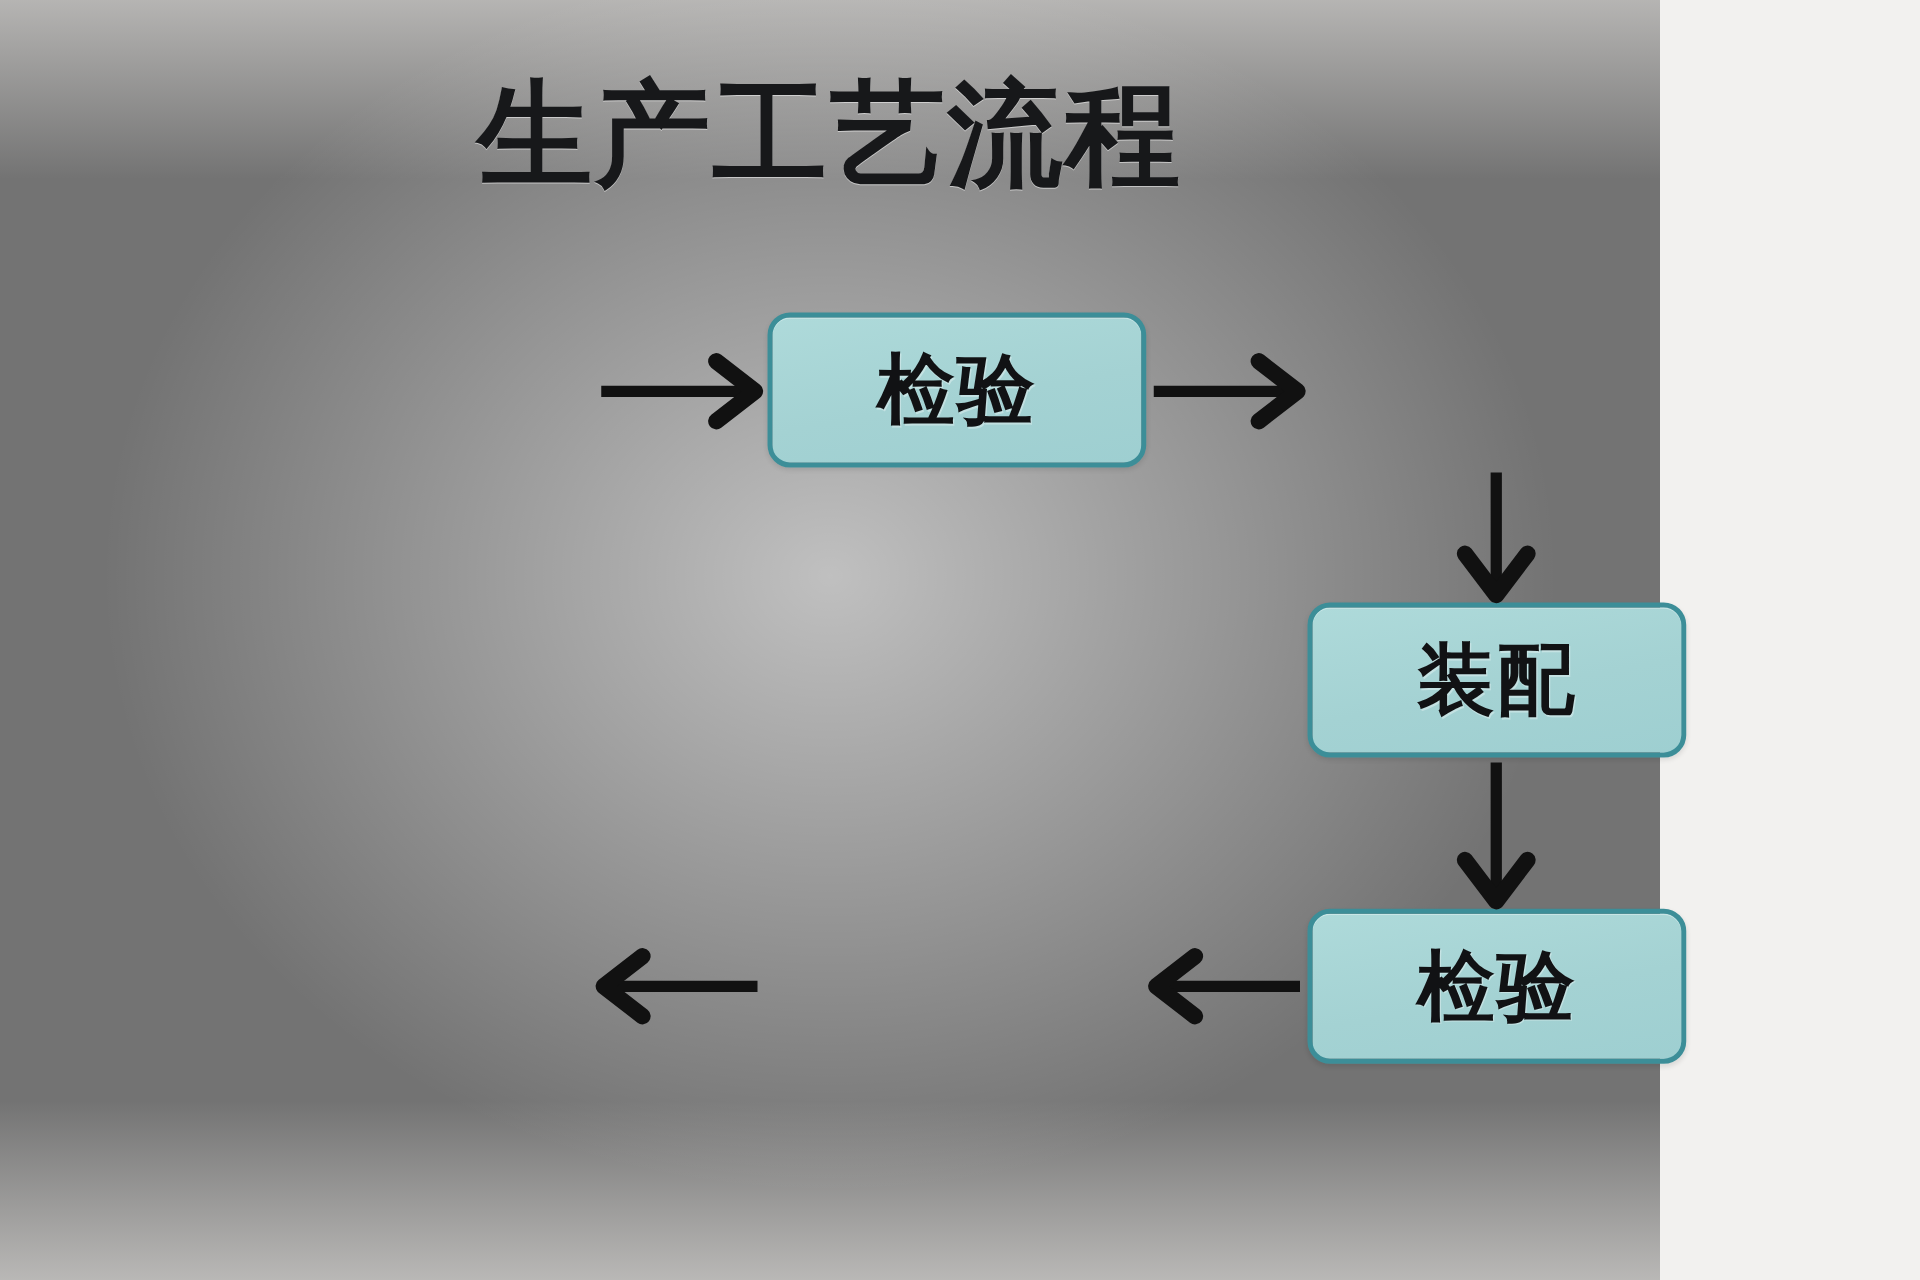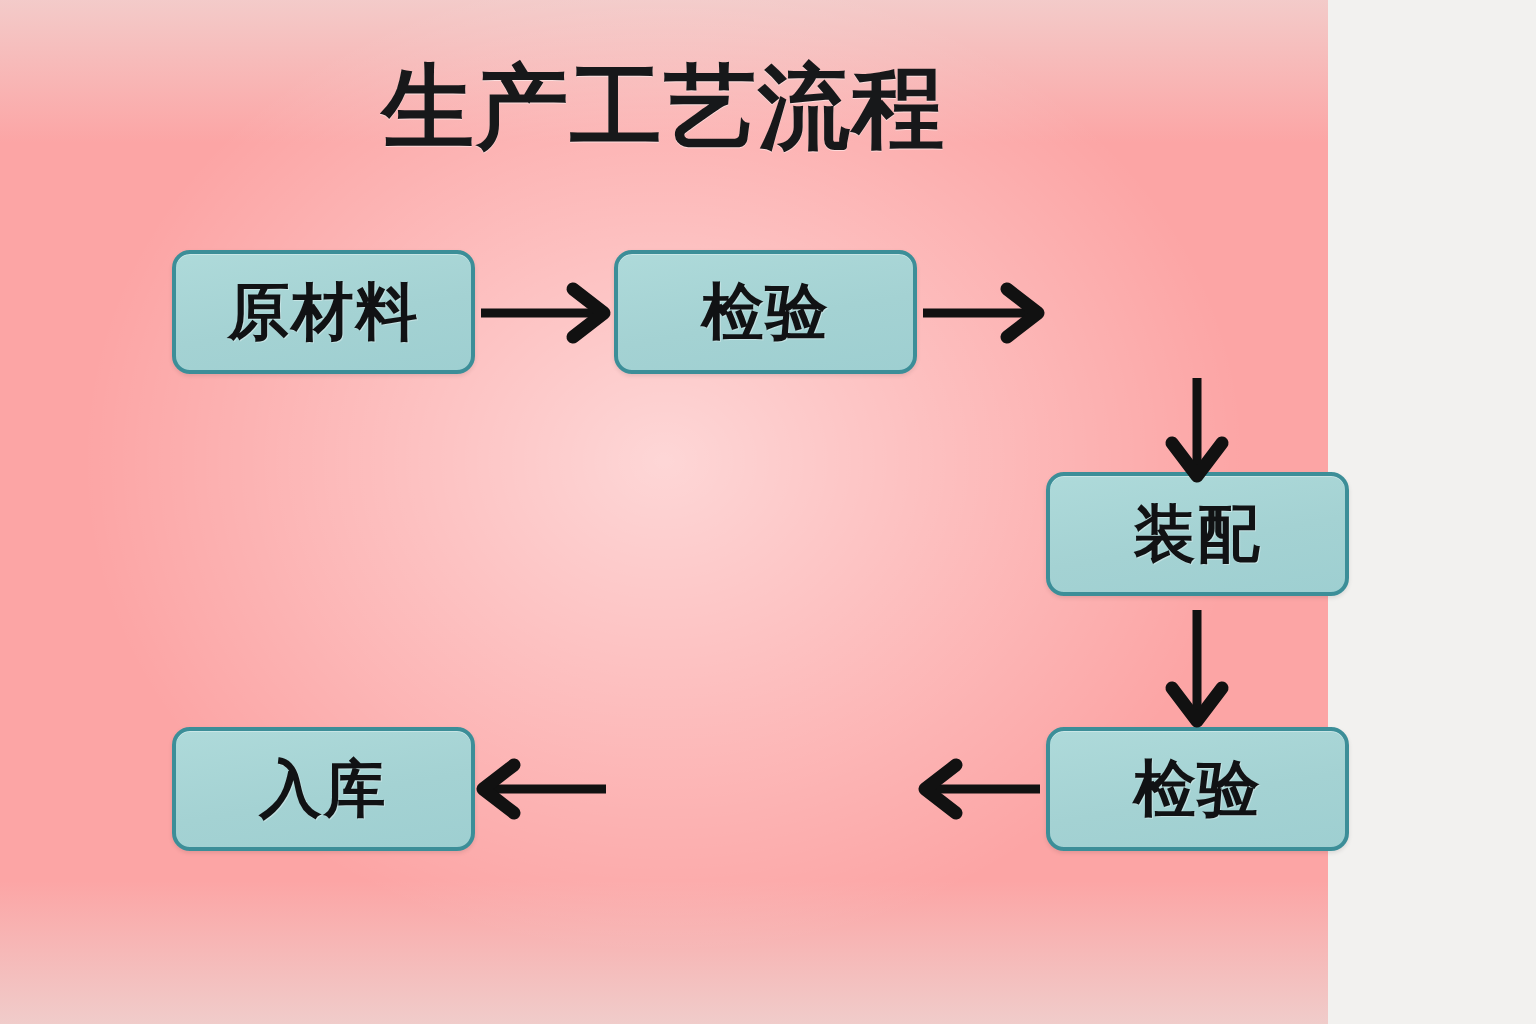--- a/index.html
+++ b/index.html
@@ -11,21 +11,21 @@
     height: 1024px;
     background: #f2f1ef;
     font-family: "Liberation Sans", "DejaVu Sans", sans-serif;
     overflow: hidden;
     position: relative;
   }
   #canvas {
     position: relative;
     width: 1328px;
     height: 1024px;
-    background: #fca5a5;
+    background: #737373;
   }
   
   #canvas::after {
     content: "";
     position: absolute;
     inset: 0;
     pointer-events: none;
     background:
       radial-gradient(ellipse at 50% 45%, rgba(255,255,255,0.55) 0%, rgba(255,255,255,0) 62%),
       linear-gradient(180deg, rgba(236,234,231,0.55) 0%, rgba(255,255,255,0) 14%, rgba(255,255,255,0) 86%, rgba(232,230,227,0.6) 100%);
@@ -103,35 +103,29 @@
       <polyline points="1172,688 1197,721 1222,688" stroke-width="13" stroke-linecap="round" stroke-linejoin="round"></polyline>
 
       <line x1="1040" y1="789" x2="933" y2="789"></line>
       <polyline points="956,765 925,789 956,813" stroke-width="13" stroke-linecap="round" stroke-linejoin="round"></polyline>
 
       <line x1="606" y1="789" x2="491" y2="789"></line>
       <polyline points="514,765 483,789 514,813" stroke-width="13" stroke-linecap="round" stroke-linejoin="round"></polyline>
     </g>
   </svg>
 
-  <div class="node" style="left:172px; top:250px; width:303px; height:124px;">
-    <span class="node-label">原材料</span>
-  </div>
 
   <div class="node" style="left:614px; top:250px; width:303px; height:124px;">
     <span class="node-label">检验</span>
   </div>
 
 
-  <div class="node" style="left:1046px; top:472px; width:303px; height:124px;">
+  <div class="node" style="left:1046px; top:482px; width:303px; height:124px;">
     <span class="node-label">装配</span>
   </div>
 
   <div class="node" style="left:1046px; top:727px; width:303px; height:124px;">
     <span class="node-label">检验</span>
   </div>
 
 
-  <div class="node" style="left:172px; top:727px; width:303px; height:124px;">
-    <span class="node-label">入库</span>
-  </div>
 
 </div>
 
 </body></html>

